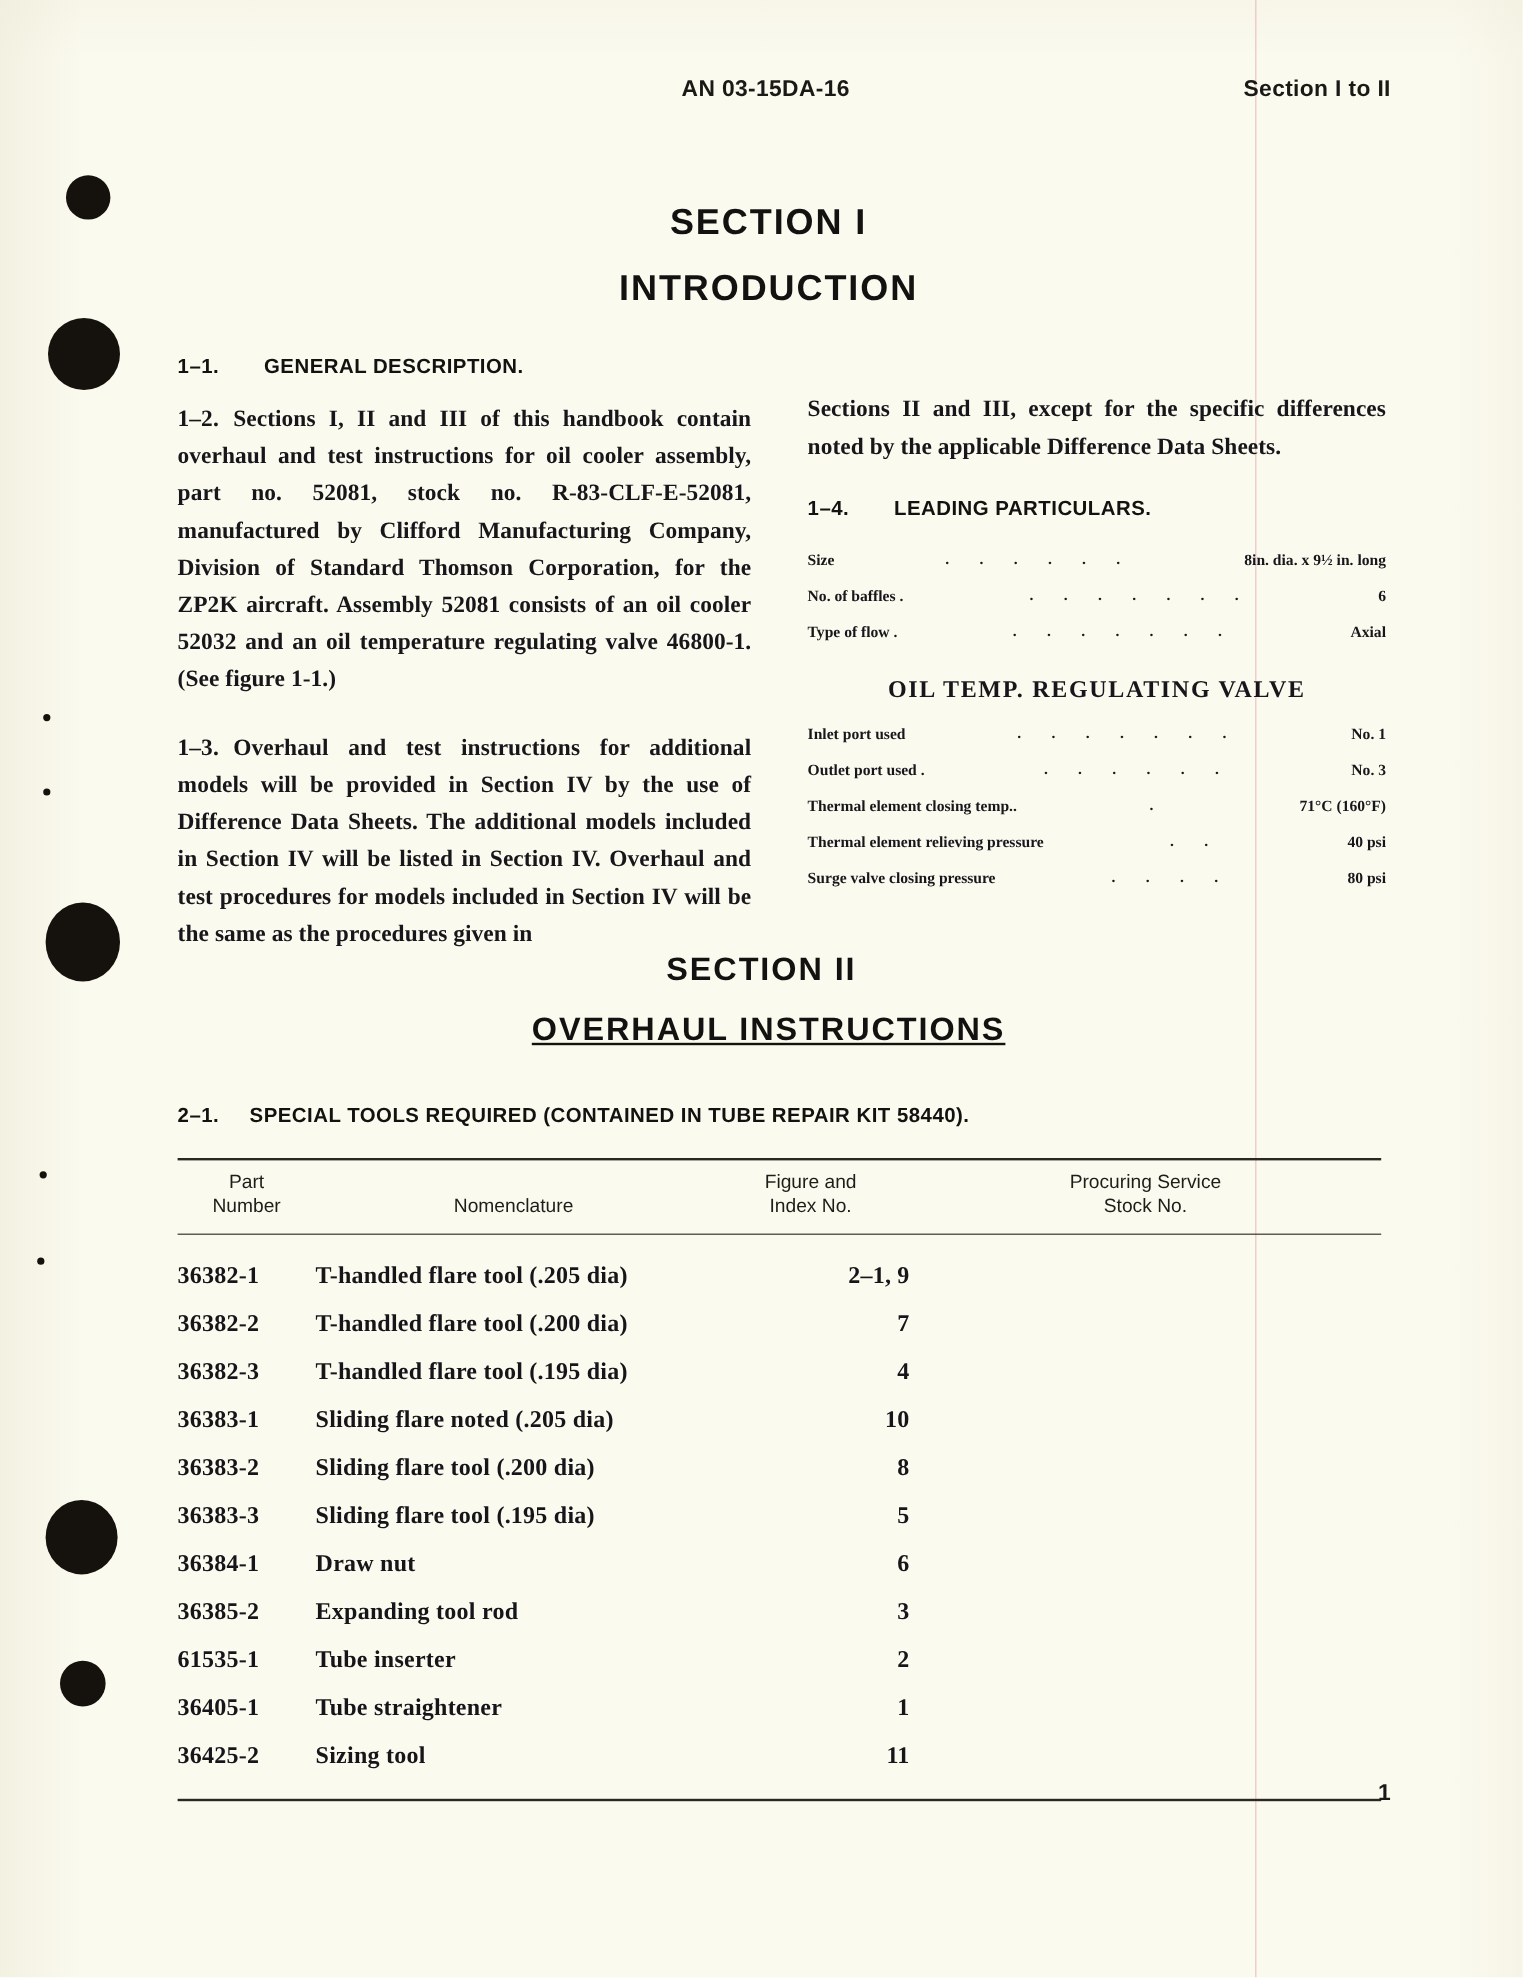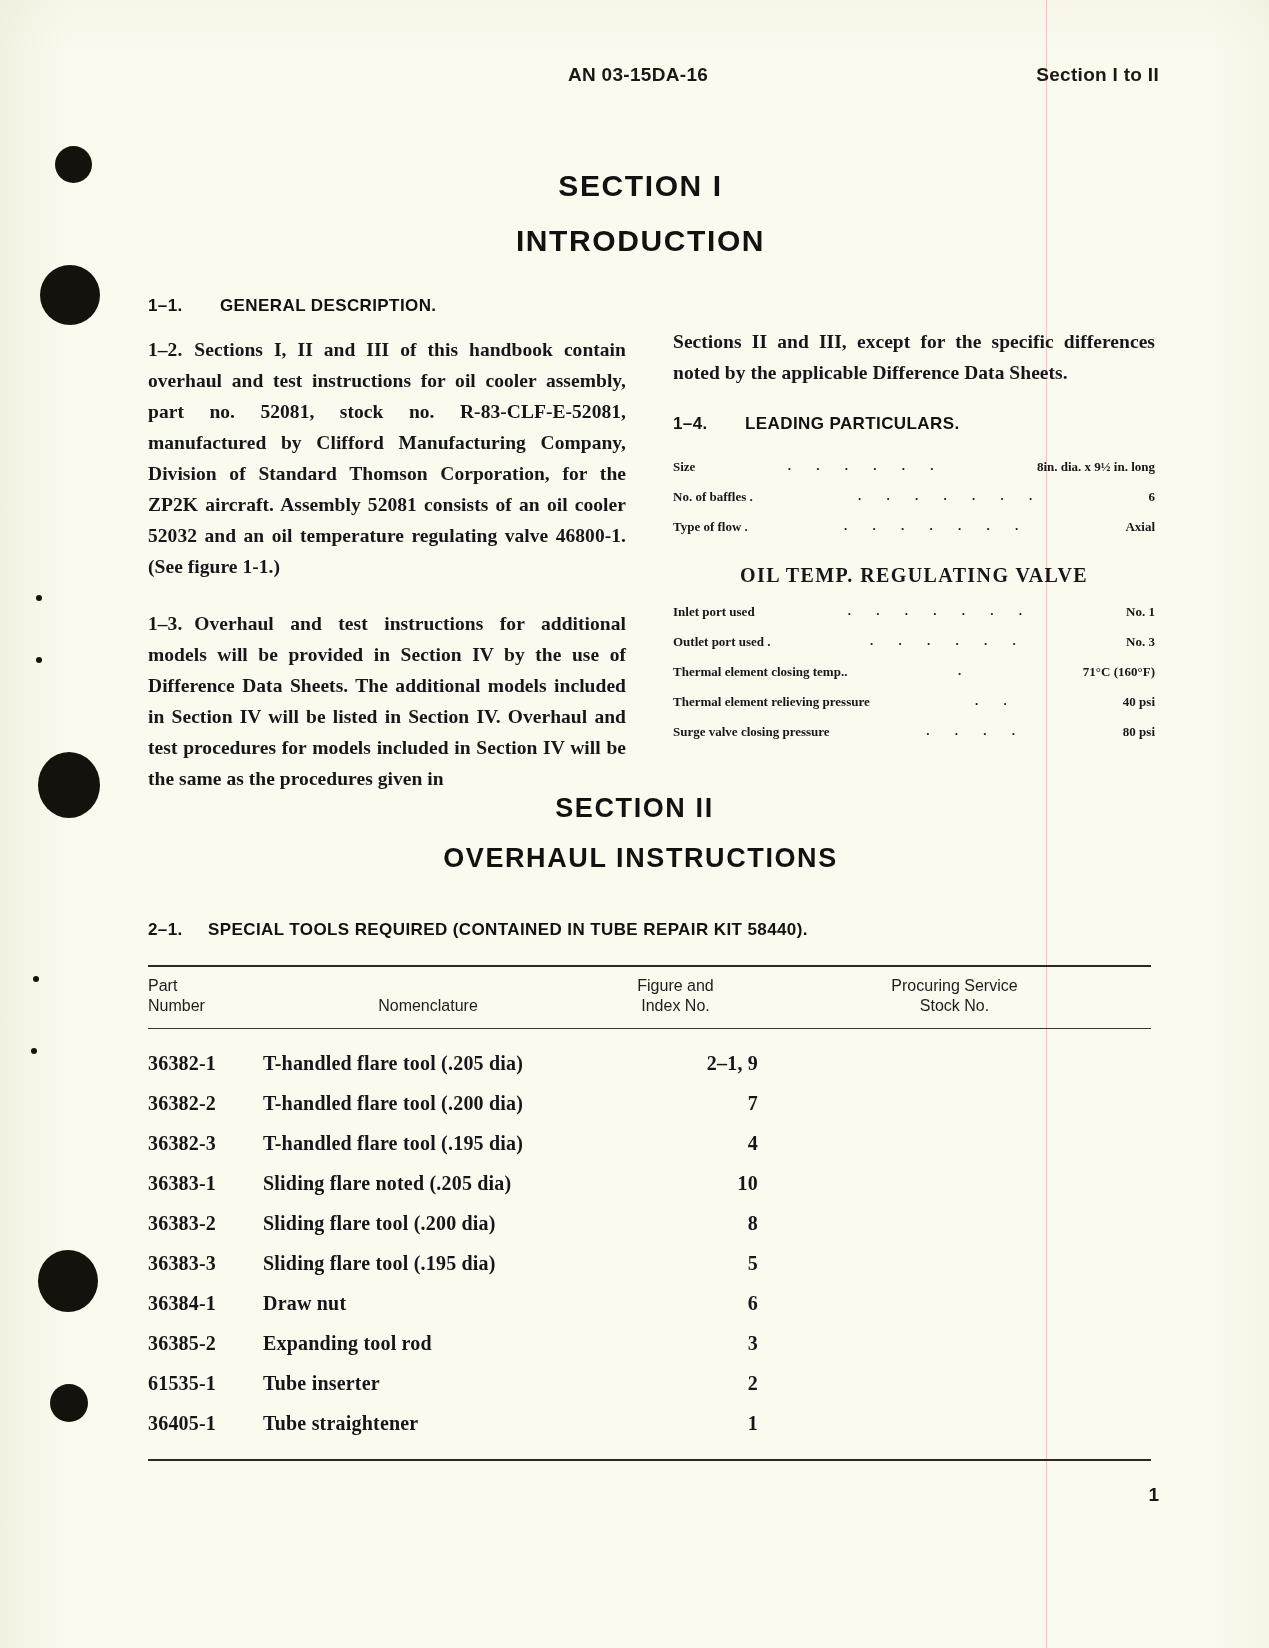--- a/index.html
+++ b/index.html
@@ -65,21 +65,21 @@
     font-weight: bold;
     letter-spacing: 1.6px;
     color: #131210;
   }
   .sect-title.lvl1 { font-size: 30px; margin-left: 12px; }
   .sect-title.lvl2 { font-size: 27px; }
 
   #section1-title { position: absolute; top: 169px; left: 0; right: 0; }
   #section1-sub   { position: absolute; top: 224px; left: 0; right: 0; }
   #section2-title { position: absolute; top: 793px; left: 0; right: 0; }
-  #section2-sub   { position: absolute; top: 843px; left: 12px; right: 0; }
+  #section2-sub   { position: absolute; top: 843px; left: 12px; right: 0; text-decoration: underline; }
 
   
   .col {
     position: absolute;
     top: 296px;
     width: 478px;
   }
   .col-left  { left: 148px; }
   .col-right { left: 673px; width: 482px; margin-top: 30px; }
 
@@ -167,21 +167,21 @@
     font-weight: 700;
     padding: 8.5px 0;
     color: #16151a;
     letter-spacing: 0.2px;
   }
   col.c-part  { width: 115px; }
   col.c-nom   { width: 330px; }
   col.c-fig   { width: 165px; }
   col.c-proc  { width: 393px; }
 
-  th.h-part { text-align: left; }
+  th.h-part { text-align: center; }
   th.h-nom  { text-align: center; }
   th.h-fig  { text-align: center; }
   th.h-proc { text-align: center; }
 
   td.d-part { text-align: left; padding-left: 0px; }
   td.d-nom  { text-align: left; padding-left: 12px;}
   td.d-fig  { text-align: right; padding-right: 28px; }
   td.d-proc { text-align: left; }
 
   .page-num {
@@ -387,20 +387,26 @@
             <td class="d-nom">Tube inserter</td>
             <td class="d-fig">2</td>
             <td class="d-proc"></td>
           </tr>
           <tr>
             <td class="d-part">36405-1</td>
             <td class="d-nom">Tube straightener</td>
             <td class="d-fig">1</td>
             <td class="d-proc"></td>
           </tr>
+          <tr>
+            <td class="d-part">36425-2</td>
+            <td class="d-nom">Sizing tool</td>
+            <td class="d-fig">11</td>
+            <td class="d-proc"></td>
+          </tr>
         </tbody>
     </table>
     <div class="rule" style="margin-top:16px;"></div>
   </div>
 
   <div class="page-num">1</div>
 
 </div>
 
 </body></html>

